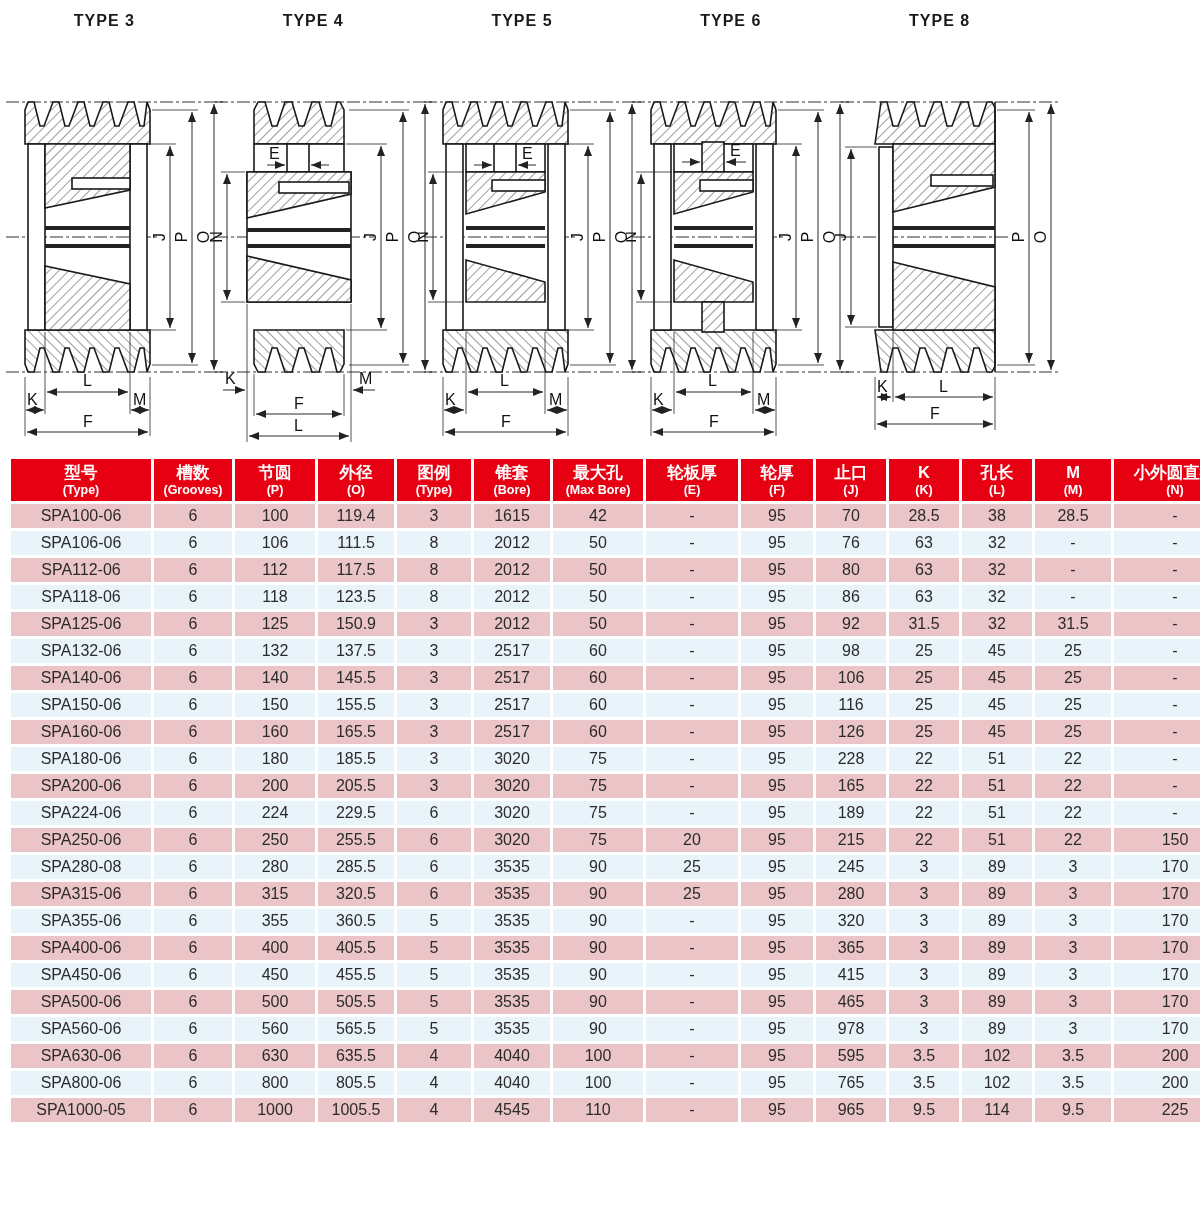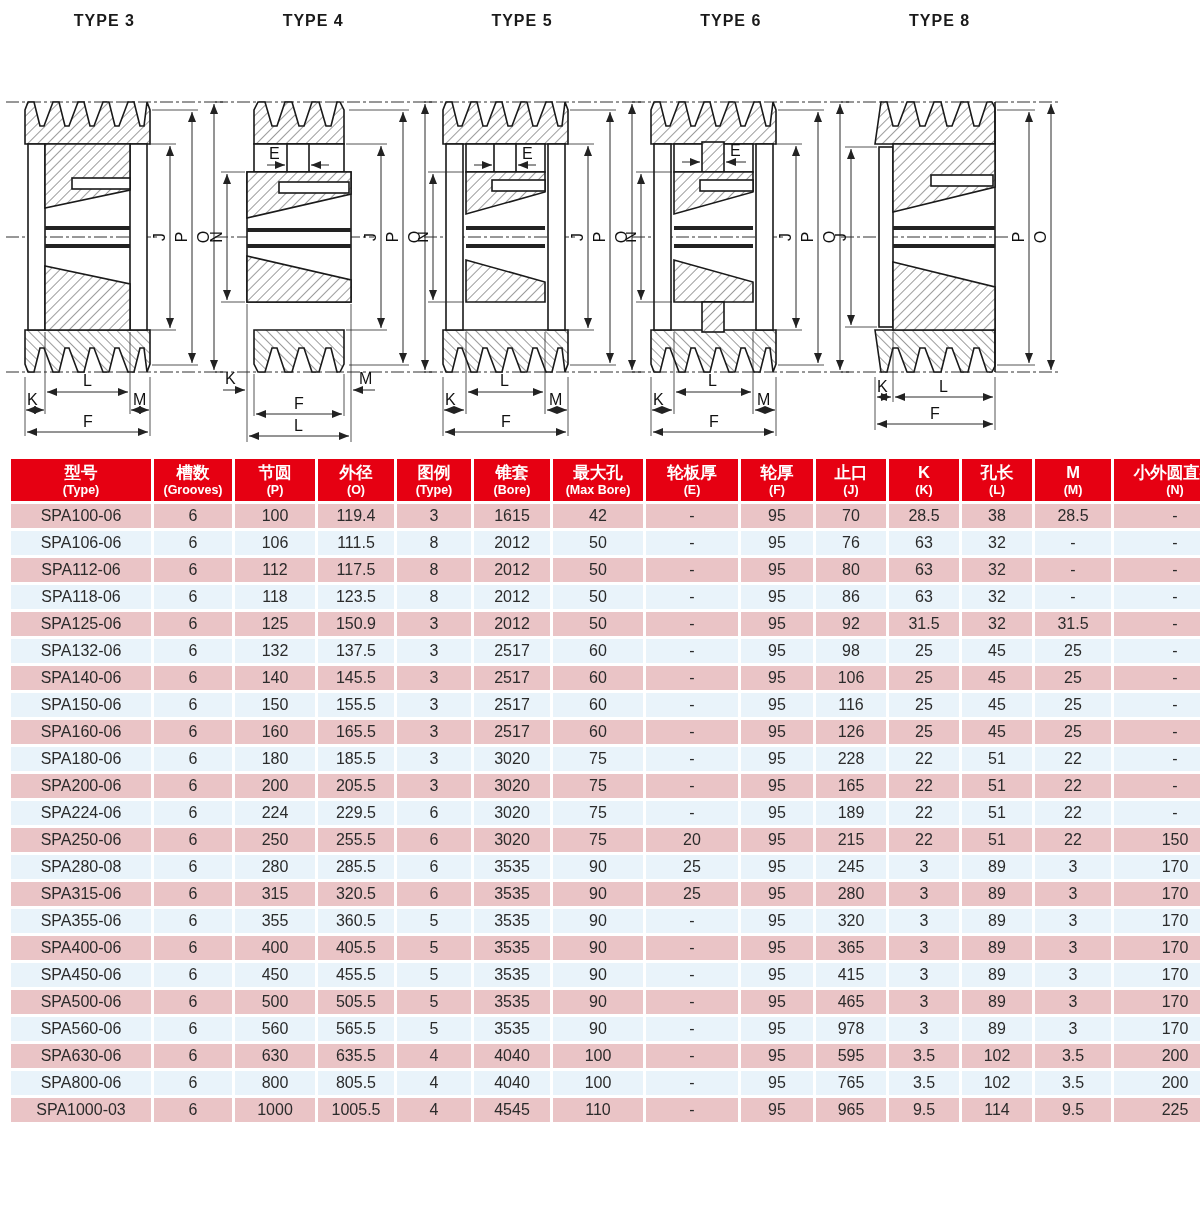--- a/index.html
+++ b/index.html
@@ -731,21 +731,21 @@
           <td>100</td>
           <td>-</td>
           <td>95</td>
           <td>765</td>
           <td>3.5</td>
           <td>102</td>
           <td>3.5</td>
           <td>200</td>
         </tr>
         <tr class="row-pink">
-          <td>SPA1000-03</td>
+          <td>SPA1000-05</td>
           <td>6</td>
           <td>1000</td>
           <td>1005.5</td>
           <td>4</td>
           <td>4545</td>
           <td>110</td>
           <td>-</td>
           <td>95</td>
           <td>965</td>
           <td>9.5</td>

